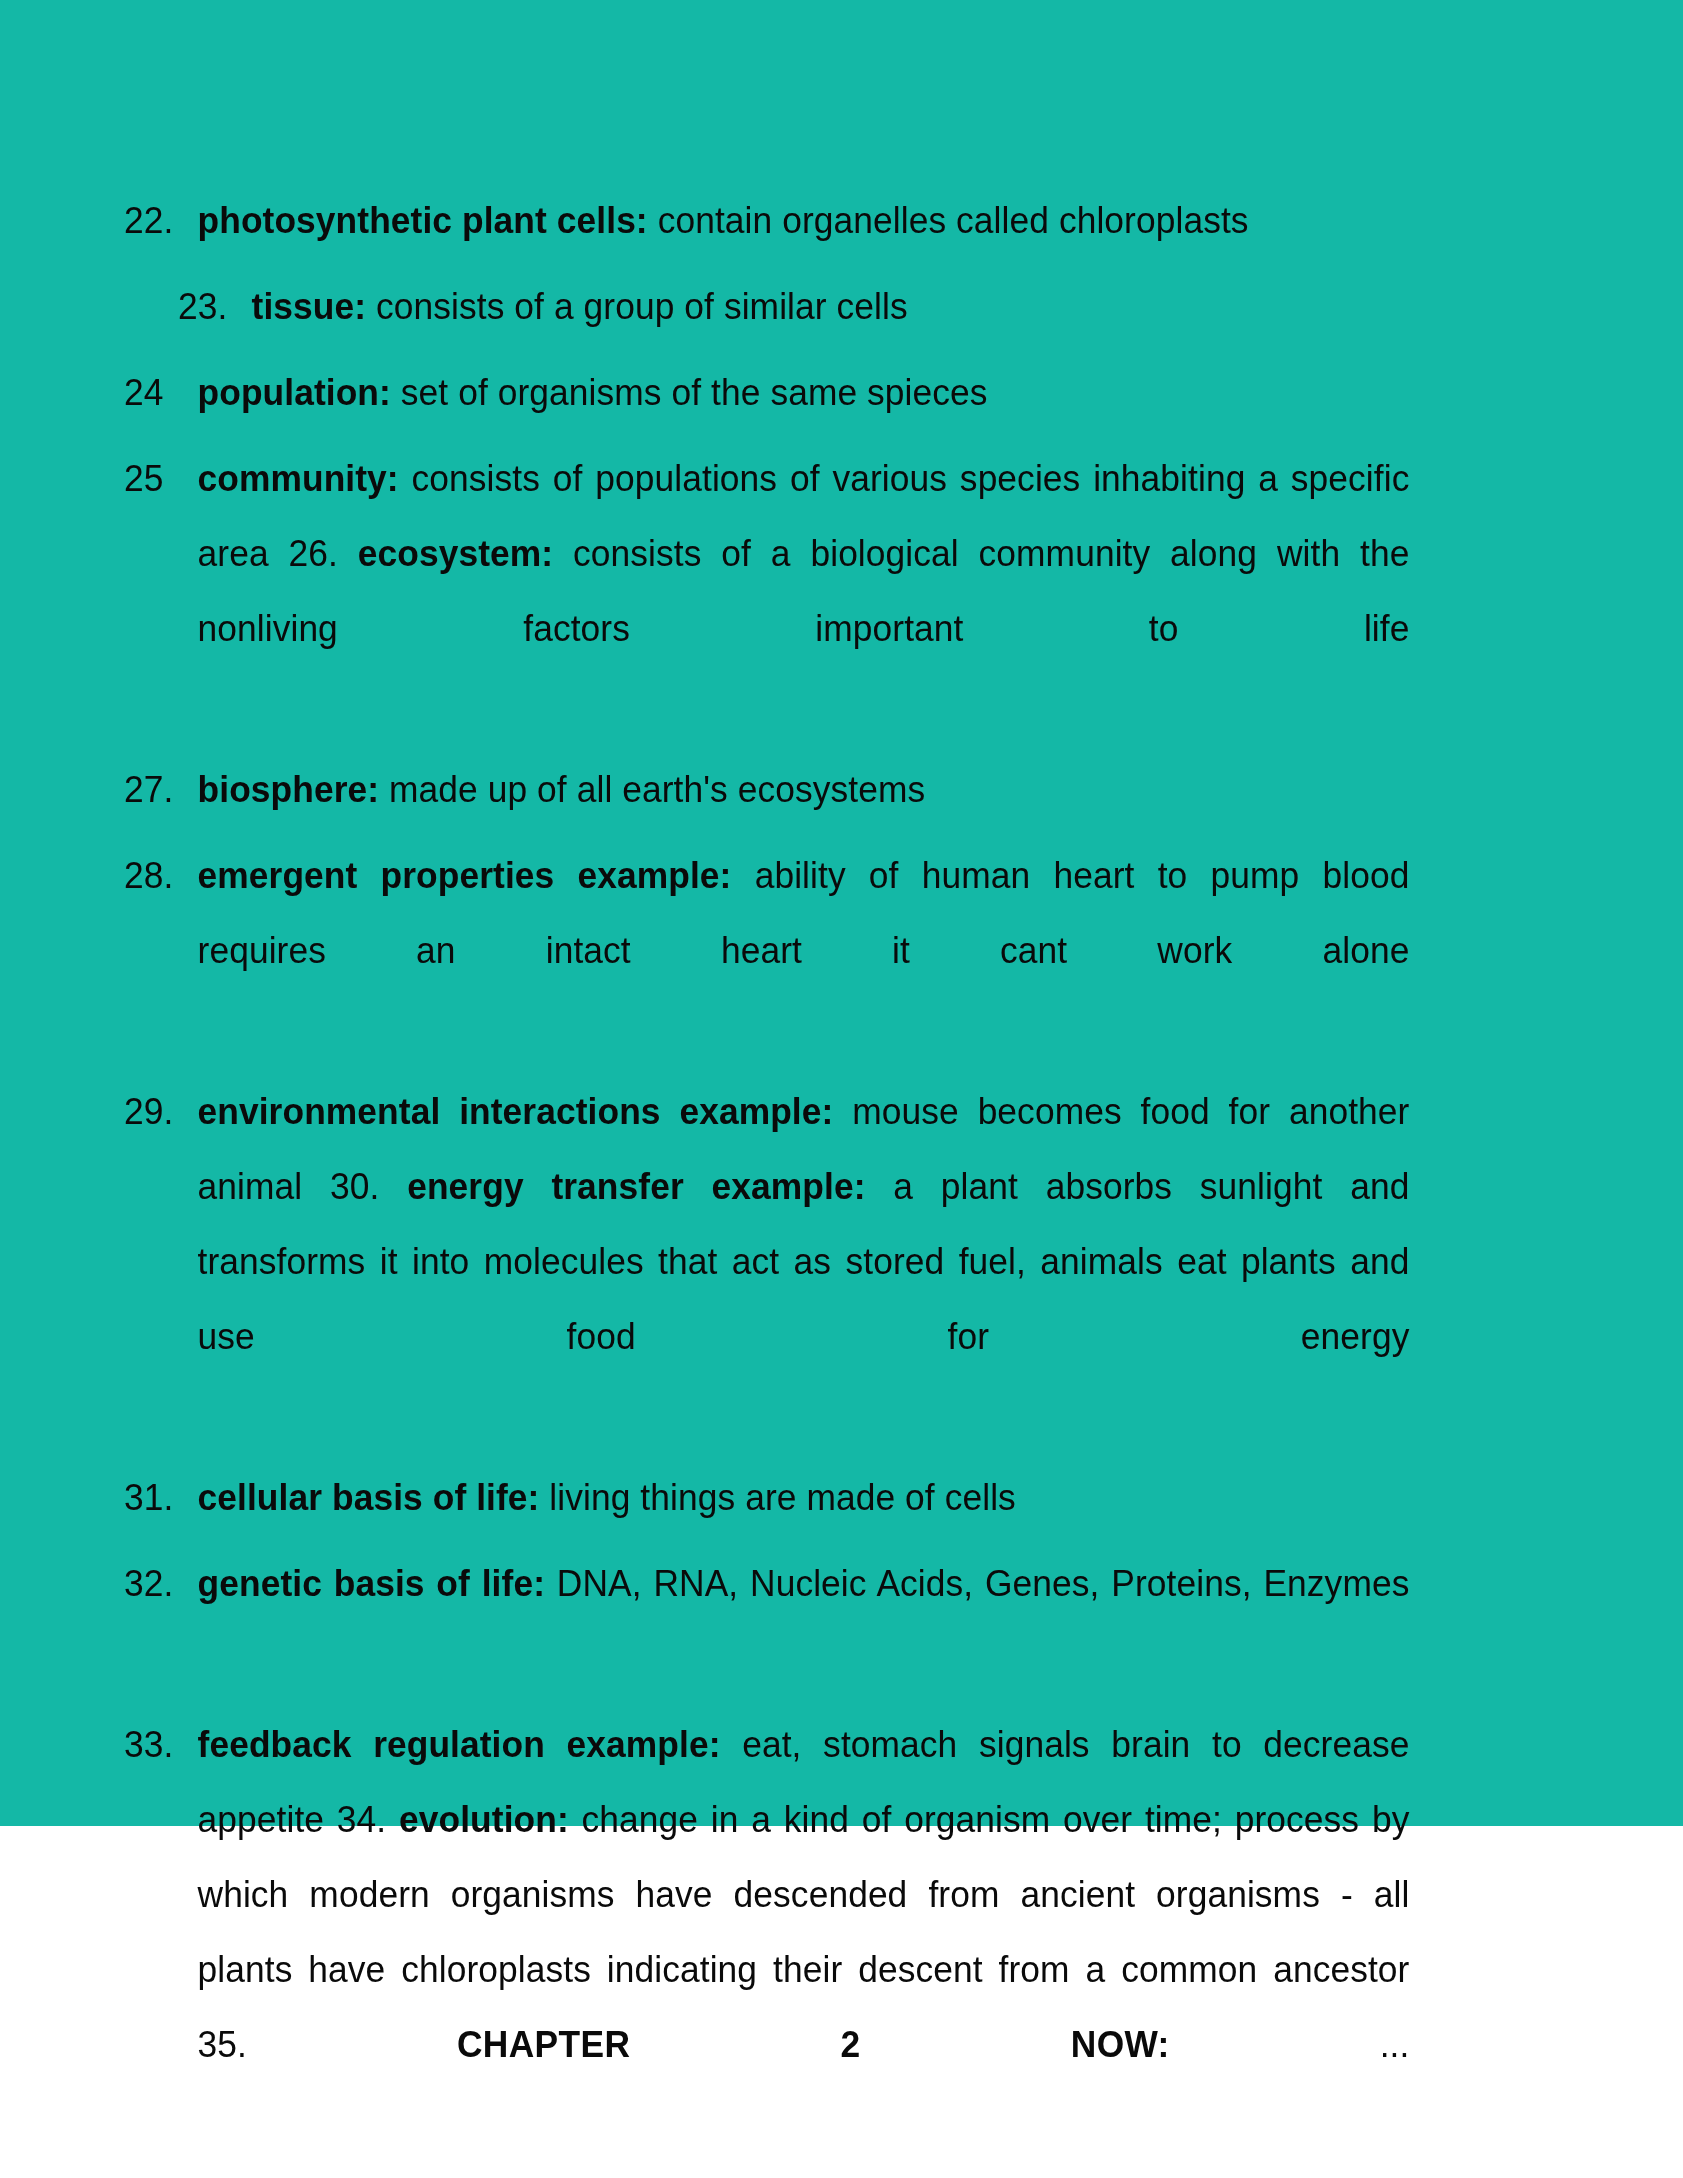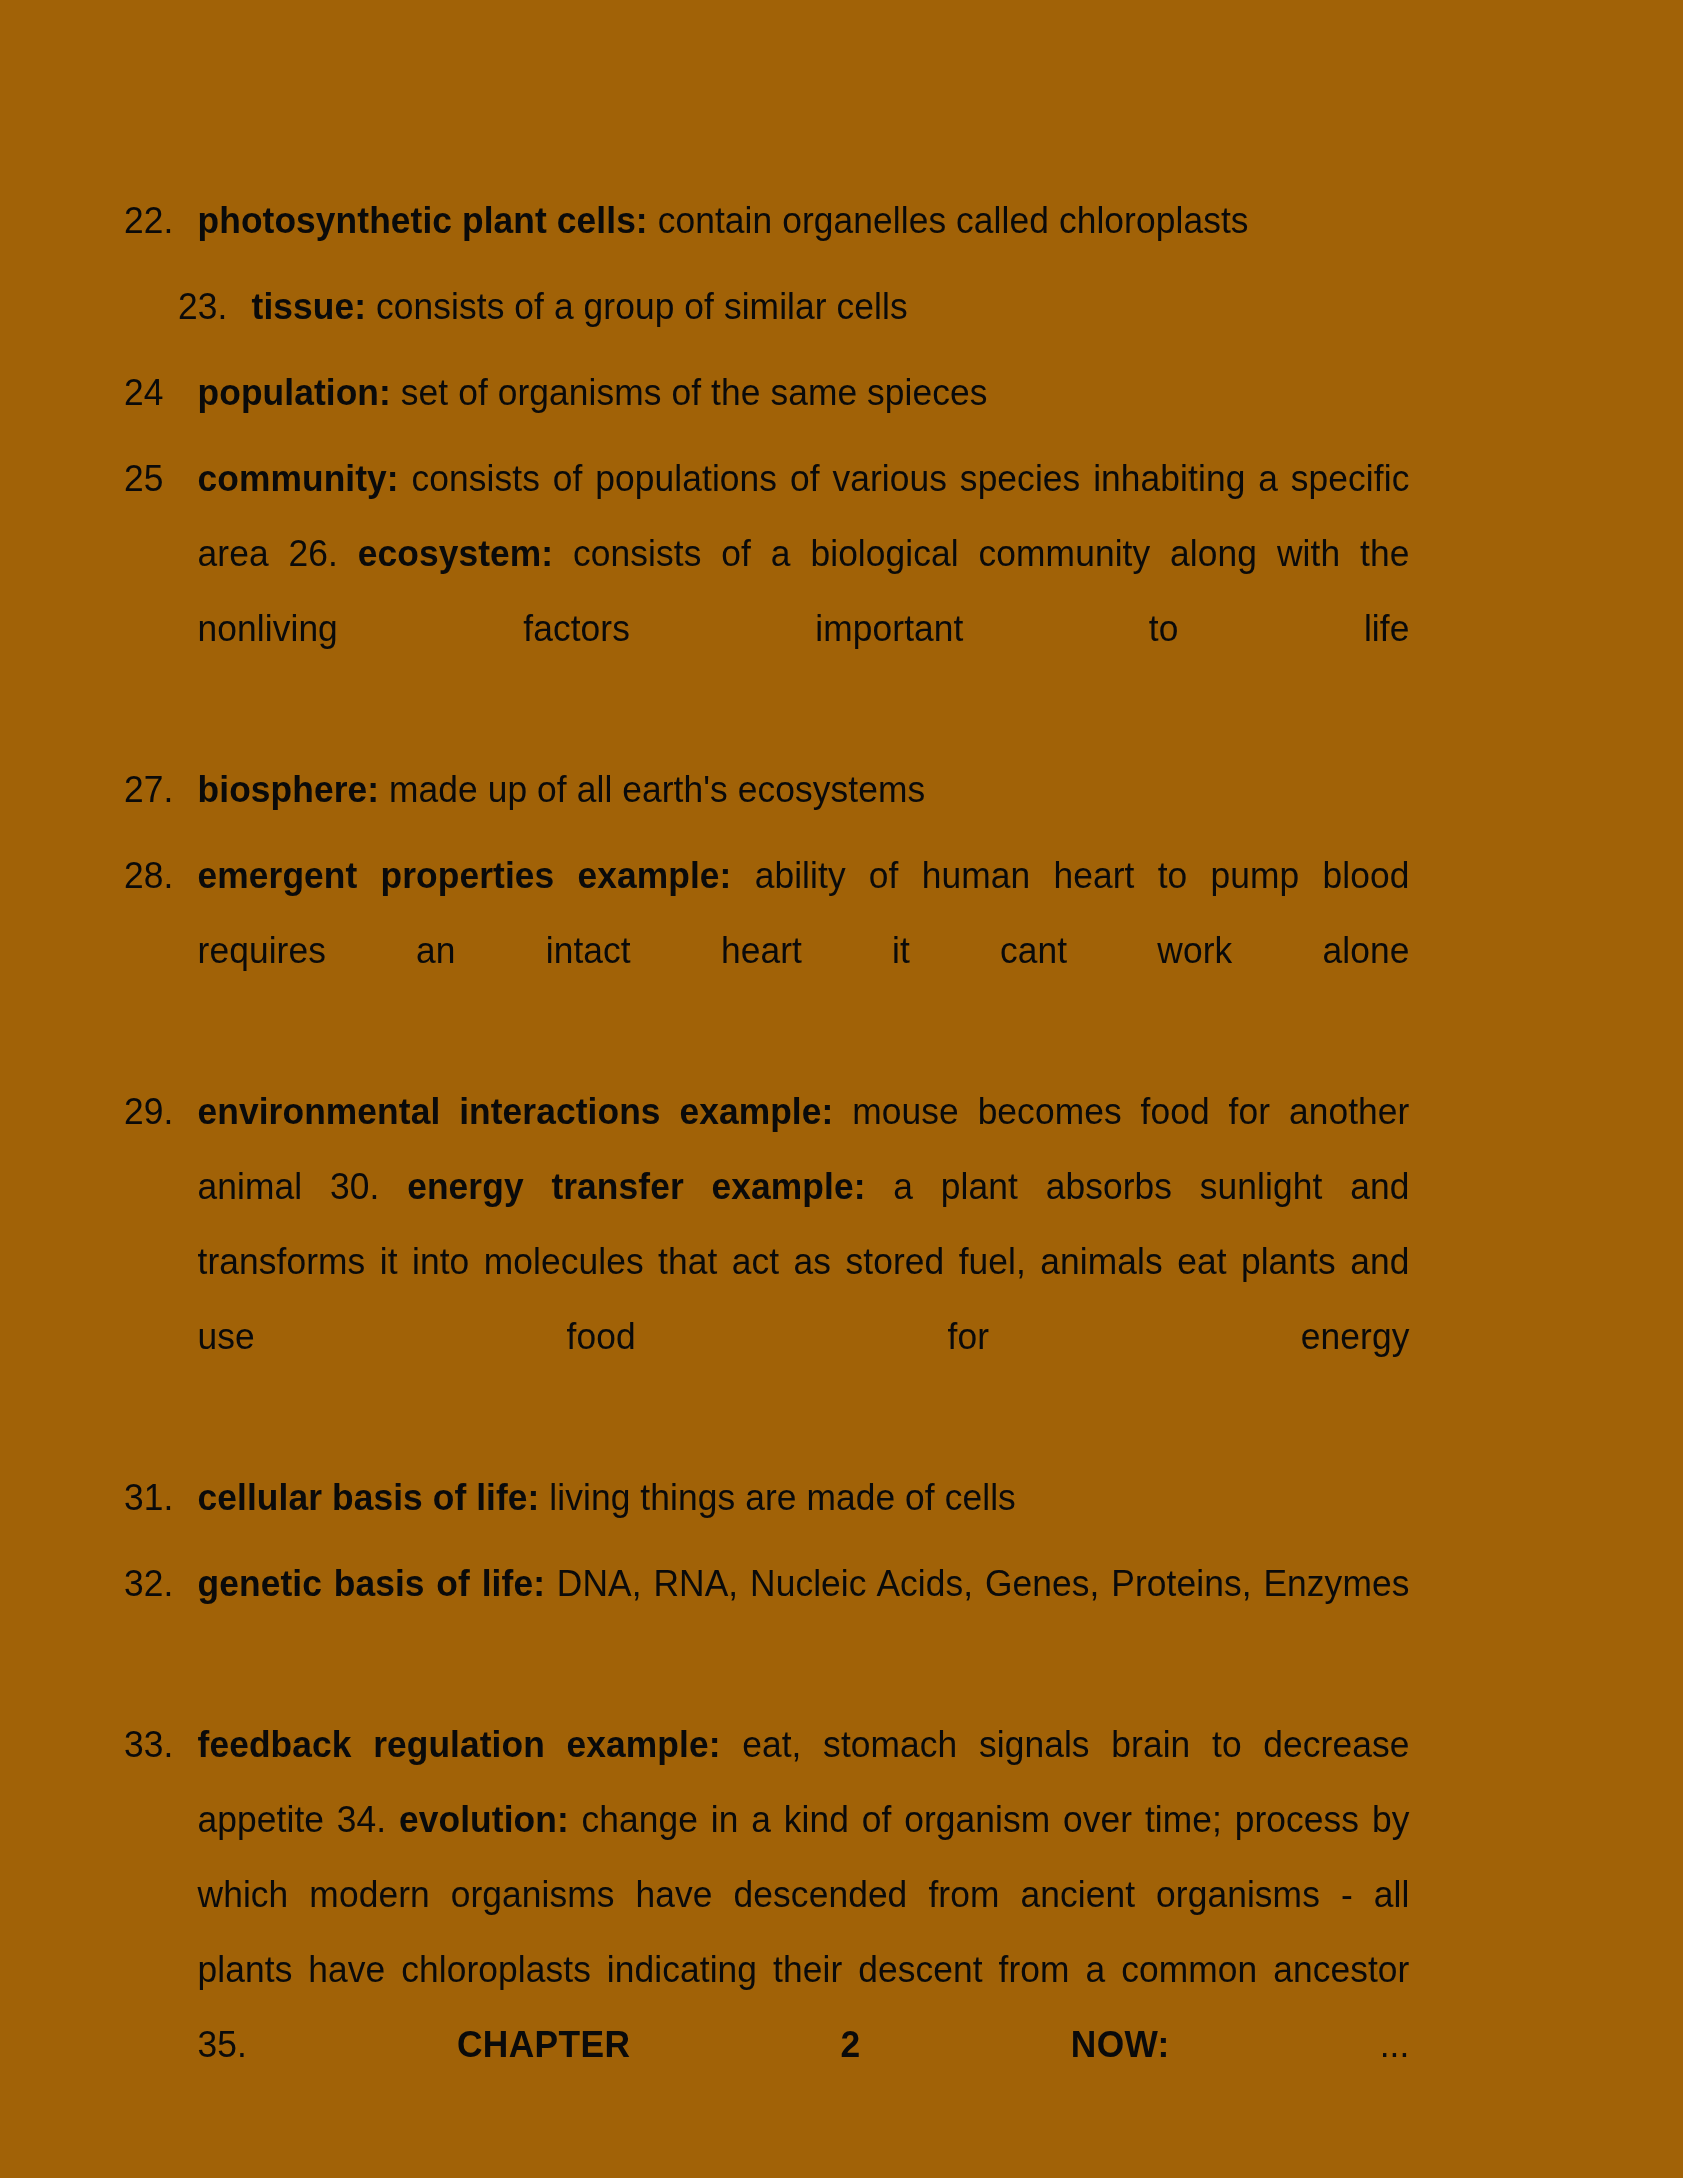--- a/index.html
+++ b/index.html
@@ -14,22 +14,22 @@
     height: 2178px;
     overflow: hidden;
     font-family: "Liberation Sans", "DejaVu Sans", sans-serif;
     color: #0a0a0a;
     -webkit-font-smoothing: antialiased;
   }
 
   .page {
     position: relative;
     width: 1683px;
-    height: 2178px;
-    background: #a16207;
+    height: 1826px;
+    background: #14b8a6;
     box-sizing: border-box;
   }
 
   .page-body {
     position: absolute;
     left: 124px;
     top: 183px;
     width: 1346px;
   }
 

